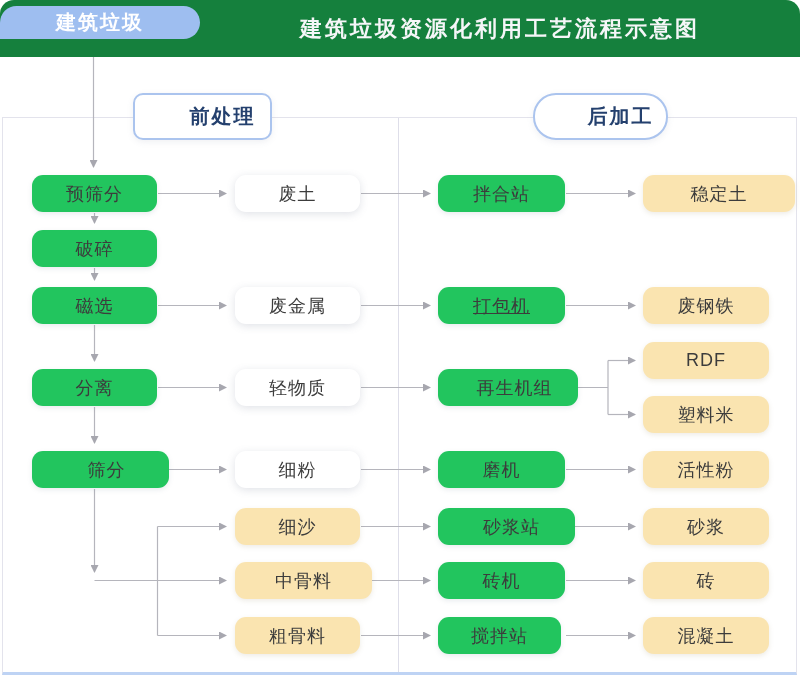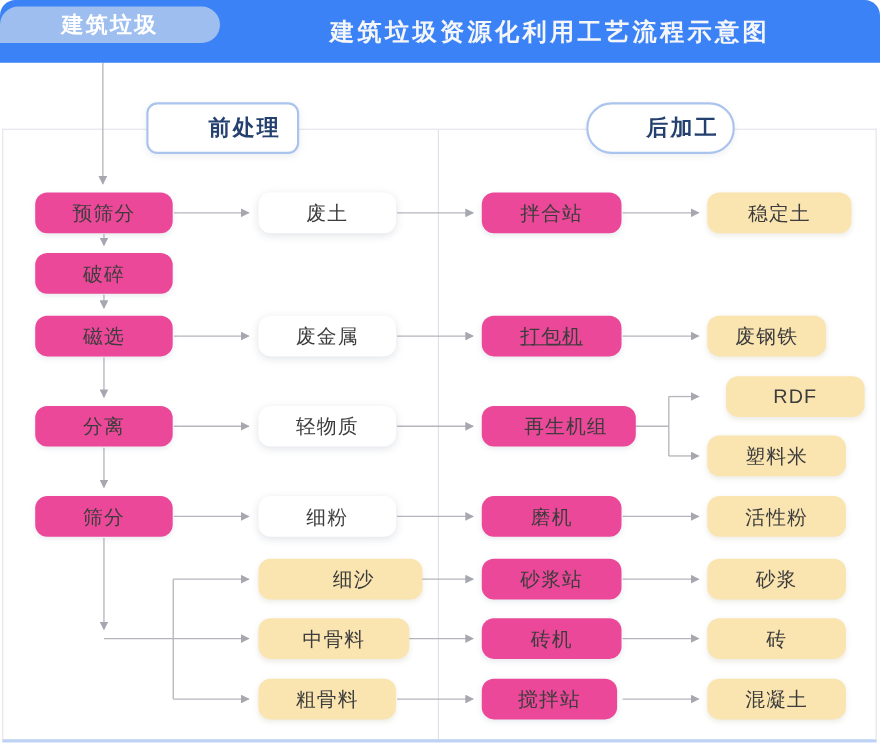--- a/index.html
+++ b/index.html
@@ -1,40 +1,40 @@
 <!DOCTYPE html>
 <html><head>
 <meta charset="utf-8">
 <style>
   html,body{margin:0;padding:0;background:#fff;}
   .stage{
     position:relative;width:800px;height:676px;overflow:hidden;background:#ffffff;
     font-family:"Liberation Sans","DejaVu Sans",sans-serif;
   }
   
-  .header{position:absolute;left:0;top:0;width:800px;height:57px;background:#3b82f6;border-radius:14px 14px 0 0;}
+  .header{position:absolute;left:0;top:0;width:800px;height:57px;background:#15803d;border-radius:14px 14px 0 0;}
   .title{position:absolute;left:200px;right:0;top:0;height:57px;line-height:57px;text-align:center;
     color:#f5f6f8;font-size:22px;font-weight:bold;letter-spacing:3px;}
   .badge{position:absolute;left:0;top:6px;width:200px;height:33px;background:#9ebef0;
     border-radius:22px 22px 22px 0;color:#ffffff;font-size:20px;font-weight:bold;letter-spacing:2px;
     display:flex;align-items:center;justify-content:center;}
   
   .frame{position:absolute;left:2px;top:117px;width:795px;height:558px;box-sizing:border-box;
     border:1px solid #e3e3ec;border-bottom:3px solid #bed3f4;background:transparent;}
   .divider{position:absolute;left:398px;top:118px;width:1px;height:554px;background:#dedee9;}
   
   .section{position:absolute;width:139px;height:47px;background:#ffffff;border:2px solid #abc4ee;
     border-radius:10px;box-sizing:border-box;color:#24406e;font-size:20px;font-weight:bold;letter-spacing:2px;
     display:flex;align-items:center;justify-content:center;box-shadow:0 2px 6px rgba(120,130,160,.12);padding-left:40px;}
   .section.pre{left:133px;top:93px;}
   .section.post{left:533px;top:93px;width:135px;border-radius:23px;}
   
   .node{position:absolute;height:37px;border-radius:11px;display:flex;align-items:center;justify-content:center;
     font-size:18px;color:#3c3c3c;letter-spacing:1px;}
-  .node.blue{background:#ec4899;box-shadow:0 2px 5px rgba(110,125,150,.15);}
+  .node.blue{background:#22c55e;box-shadow:0 2px 5px rgba(110,125,150,.15);}
   .node.yellow{background:#fae4b0;box-shadow:0 2px 5px rgba(140,125,90,.15);}
   .node.white{background:#ffffff;box-shadow:0 2px 8px rgba(100,110,135,.20);}
   svg.lines{position:absolute;left:0;top:0;}
 </style>
 </head>
 <body>
 
 <div class="stage">
 
   <div class="frame"></div>
@@ -87,41 +87,41 @@
     </g>
   </svg>
 
   <div class="section pre">前处理</div>
   <div class="section post">后加工</div>
 
   <div class="node blue" style="left:32px;top:175px;width:125px;">预筛分</div>
   <div class="node blue" style="left:32px;top:230px;width:125px;">破碎</div>
   <div class="node blue" style="left:32px;top:287px;width:125px;">磁选</div>
   <div class="node blue" style="left:32px;top:369px;width:125px;">分离</div>
-  <div class="node blue" style="left:32px;top:451px;width:125px;">筛分</div>
+  <div class="node blue" style="left:32px;top:451px;width:125px;padding-left:12px;">筛分</div>
 
   <div class="node white" style="left:235px;top:175px;width:125px;">废土</div>
   <div class="node white" style="left:235px;top:287px;width:125px;">废金属</div>
   <div class="node white" style="left:235px;top:369px;width:125px;">轻物质</div>
   <div class="node white" style="left:235px;top:451px;width:125px;">细粉</div>
-  <div class="node yellow" style="left:235px;top:508px;width:125px;padding-left:24px;">细沙</div>
+  <div class="node yellow" style="left:235px;top:508px;width:125px;">细沙</div>
   <div class="node yellow" style="left:235px;top:562px;width:137px;">中骨料</div>
   <div class="node yellow" style="left:235px;top:617px;width:125px;">粗骨料</div>
 
   <div class="node blue" style="left:438px;top:175px;width:127px;">拌合站</div>
   <div class="node blue" style="left:438px;top:287px;width:127px;text-decoration:underline;">打包机</div>
   <div class="node blue" style="left:438px;top:369px;width:127px;padding-left:13px;">再生机组</div>
   <div class="node blue" style="left:438px;top:451px;width:127px;">磨机</div>
-  <div class="node blue" style="left:438px;top:508px;width:127px;">砂浆站</div>
+  <div class="node blue" style="left:438px;top:508px;width:127px;padding-left:10px;">砂浆站</div>
   <div class="node blue" style="left:438px;top:562px;width:127px;">砖机</div>
   <div class="node blue" style="left:438px;top:617px;width:123px;">搅拌站</div>
 
-  <div class="node yellow" style="left:643px;top:175px;width:131px;">稳定土</div>
-  <div class="node yellow" style="left:643px;top:287px;width:108px;">废钢铁</div>
-  <div class="node yellow" style="left:643px;top:342px;width:126px;margin-left:17px;">RDF</div>
+  <div class="node yellow" style="left:643px;top:175px;width:152px;">稳定土</div>
+  <div class="node yellow" style="left:643px;top:287px;width:126px;">废钢铁</div>
+  <div class="node yellow" style="left:643px;top:342px;width:126px;">RDF</div>
   <div class="node yellow" style="left:643px;top:396px;width:126px;">塑料米</div>
   <div class="node yellow" style="left:643px;top:451px;width:126px;">活性粉</div>
   <div class="node yellow" style="left:643px;top:508px;width:126px;">砂浆</div>
   <div class="node yellow" style="left:643px;top:562px;width:126px;">砖</div>
   <div class="node yellow" style="left:643px;top:617px;width:126px;">混凝土</div>
 
   <div class="header">
     <div class="title">建筑垃圾资源化利用工艺流程示意图</div>
   </div>
   <div class="badge">建筑垃圾</div>

